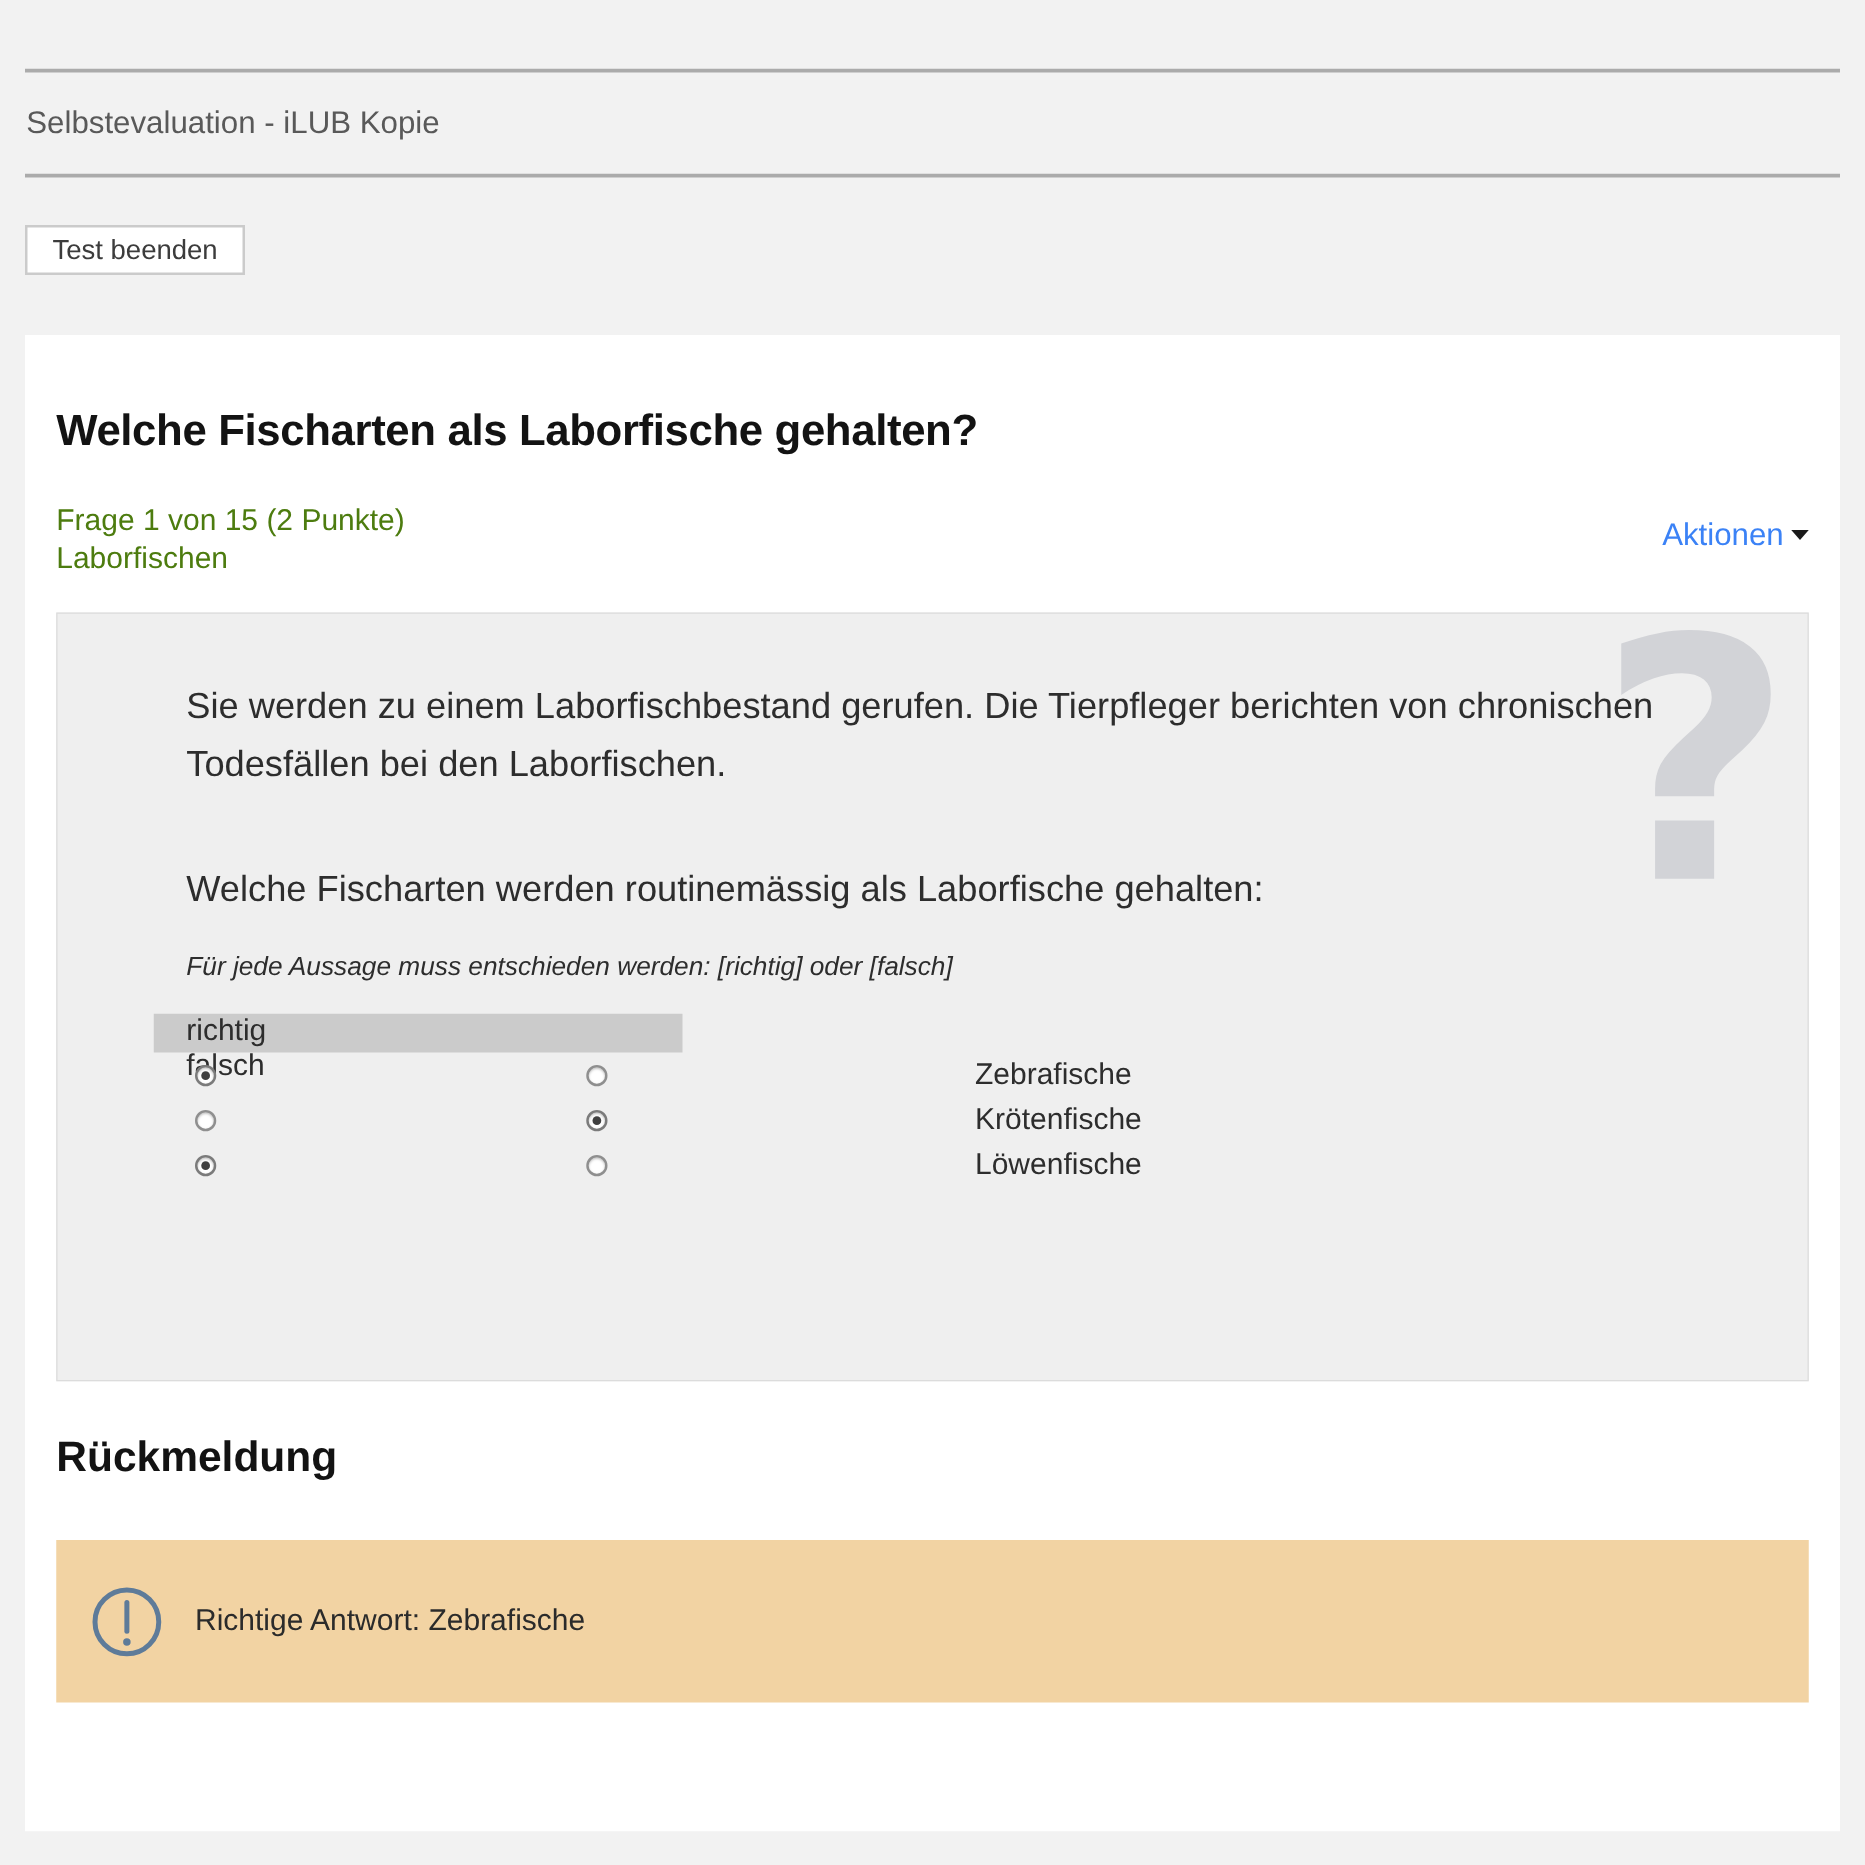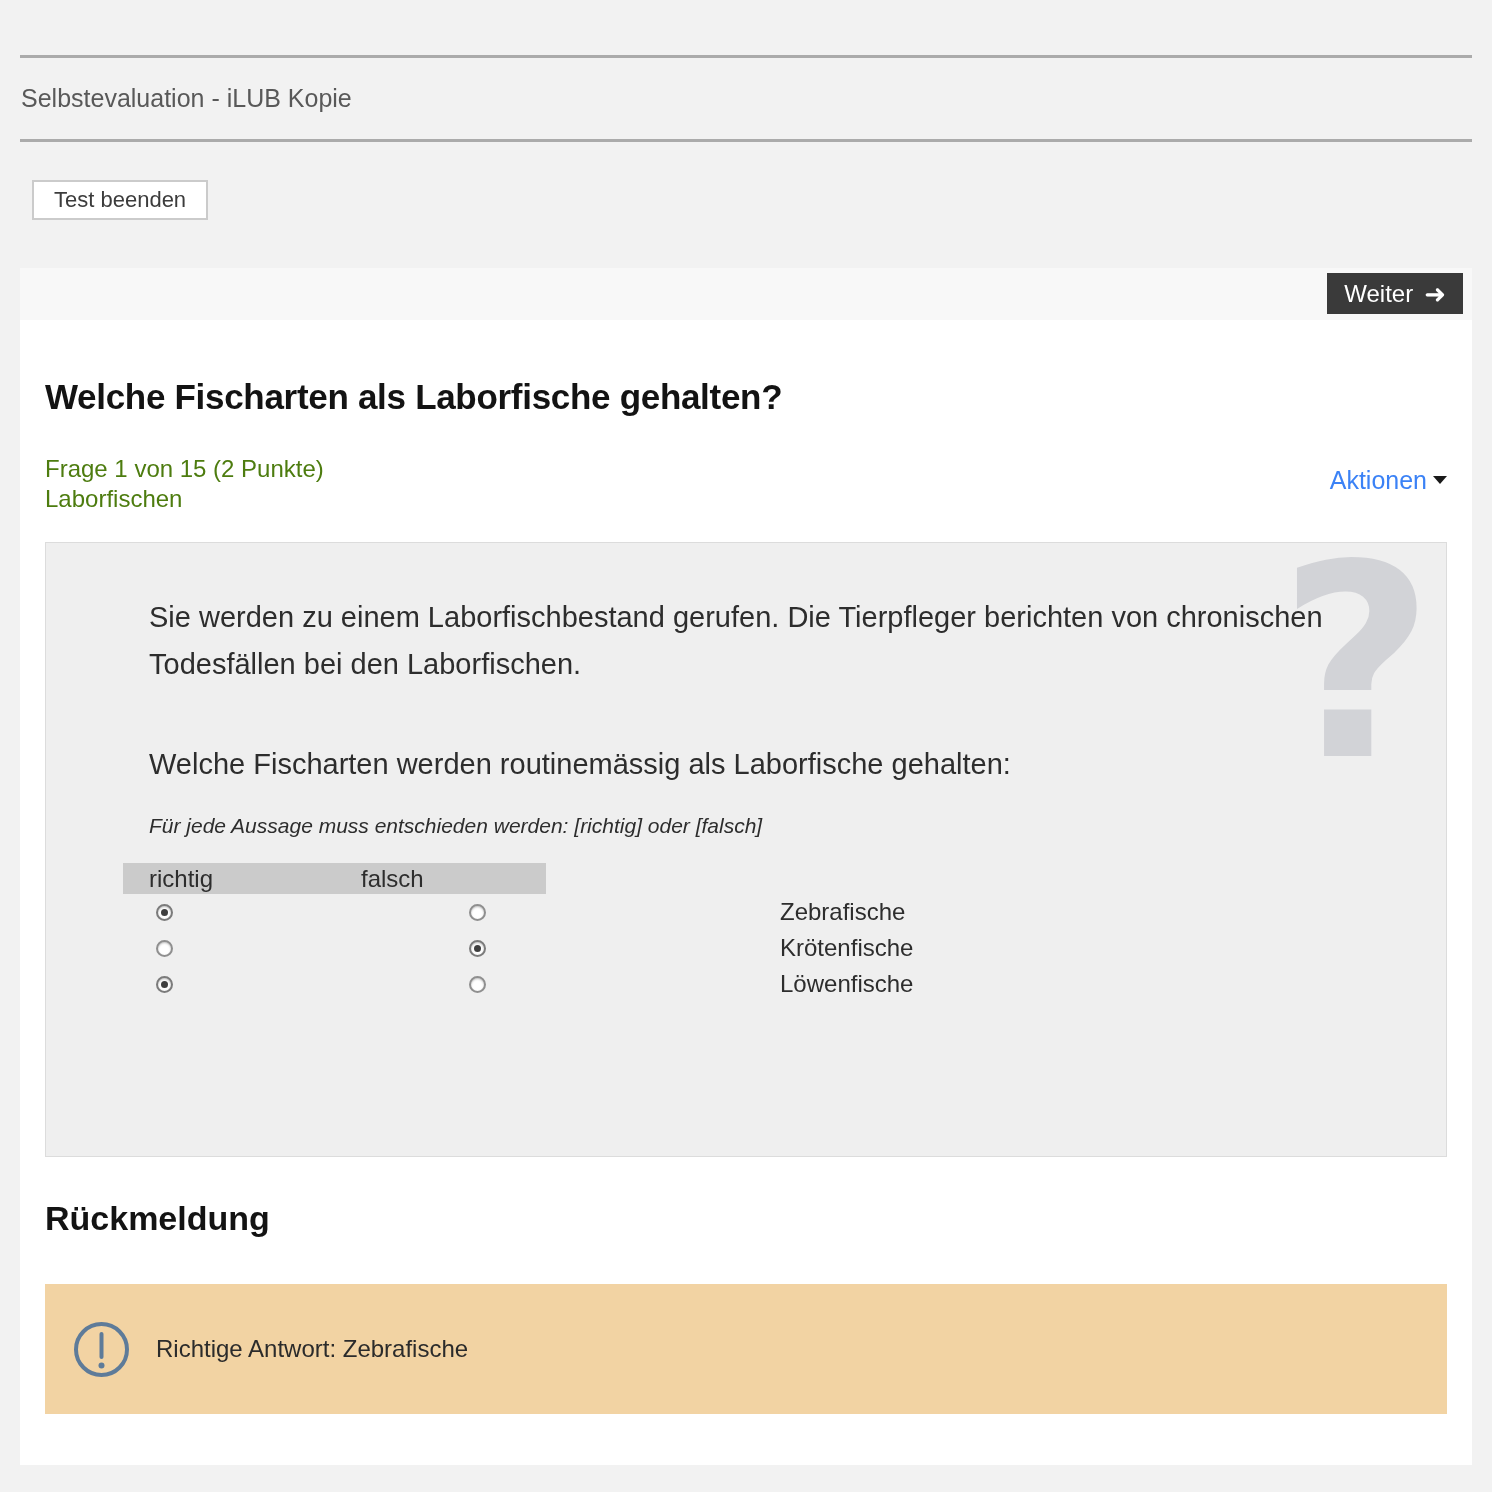--- a/index.html
+++ b/index.html
@@ -11,21 +11,21 @@
     overflow:hidden;
   }
   .rule{position:absolute;left:20px;right:20px;border-top:3px solid #ababab;}
   #rule-top{top:55px;}
   #rule-bottom{top:139px;}
   .page-title{
     position:absolute;left:21px;top:84px;
     font-size:25px;color:#595959;
   }
   .finish-btn{
-    position:absolute;left:32px;top:180px;
+    position:absolute;left:20px;top:180px;
     height:40px;background:#ffffff;border:2px solid #cbcbcb;
     font-family:"Liberation Sans", sans-serif;
     font-size:22px;color:#3c3c3c;padding:0 20px;cursor:pointer;
   }
   .card{
     position:absolute;left:20px;top:268px;width:1452px;height:1197px;
     background:#ffffff;
   }
   .toolbar{height:52px;background:#f8f8f8;position:relative;}
   .weiter-btn{
@@ -61,23 +61,23 @@
     position:absolute;top:-14px;right:12px;
     font-family:"DejaVu Sans", sans-serif;font-weight:bold;
     font-size:268px;line-height:1;color:#d2d3d7;
     user-select:none;pointer-events:none;
   }
   .q-intro{margin:0;font-size:29px;line-height:47px;max-width:1190px;color:#2d2d2d;position:relative;z-index:1;}
   .q-prompt{margin:56px 0 0;font-size:29px;line-height:40px;color:#2d2d2d;position:relative;z-index:1;}
   .q-instruction{margin:30px 0 0;font-size:21px;font-style:italic;color:#2d2d2d;}
   .mc-table{margin-left:-26px;margin-top:25px;position:relative;z-index:1;}
   .mc-head{
-    display:flex;align-items:center;box-sizing:border-box;
+    display:flex;align-items:flex-start;box-sizing:border-box;
     width:423px;height:31px;background:#cbcbcb;
-    font-size:24px;color:#2d2d2d;padding-left:26px;
+    font-size:24px;color:#2d2d2d;padding-left:26px;flex-direction:column;
   }
   .mc-head .h1{width:212px;}
   .mc-row{display:flex;align-items:center;height:36px;}
   .cell{display:flex;align-items:center;box-sizing:border-box;}
   .cell.c1{width:314px;padding-left:33px;}
   .cell.c2{width:343px;padding-left:32px;}
   .mc-label{font-size:24px;color:#2d2d2d;}
   .radio{
     width:17px;height:17px;border-radius:50%;box-sizing:border-box;
     background:#ffffff;border:2px solid #8f8f8f;position:relative;
@@ -101,26 +101,20 @@
 <div class="rule" id="rule-top"></div>
 
 <div class="page-title">Selbstevaluation - iLUB Kopie</div>
 
 <div class="rule" id="rule-bottom"></div>
 
 <button class="finish-btn">Test beenden</button>
 
 <div class="card">
 
-  <div class="toolbar">
-    <button class="weiter-btn">
-      <span>Weiter</span>
-      <span class="weiter-arrow">➜</span>
-    </button>
-  </div>
 
   <div class="content">
 
     <h1 class="q-title">Welche Fischarten als Laborfische gehalten?</h1>
 
     <div class="meta-row">
       <div class="meta-left">
         <div>Frage 1 von 15 (2 Punkte)</div>
         <div>Laborfischen</div>
       </div>

